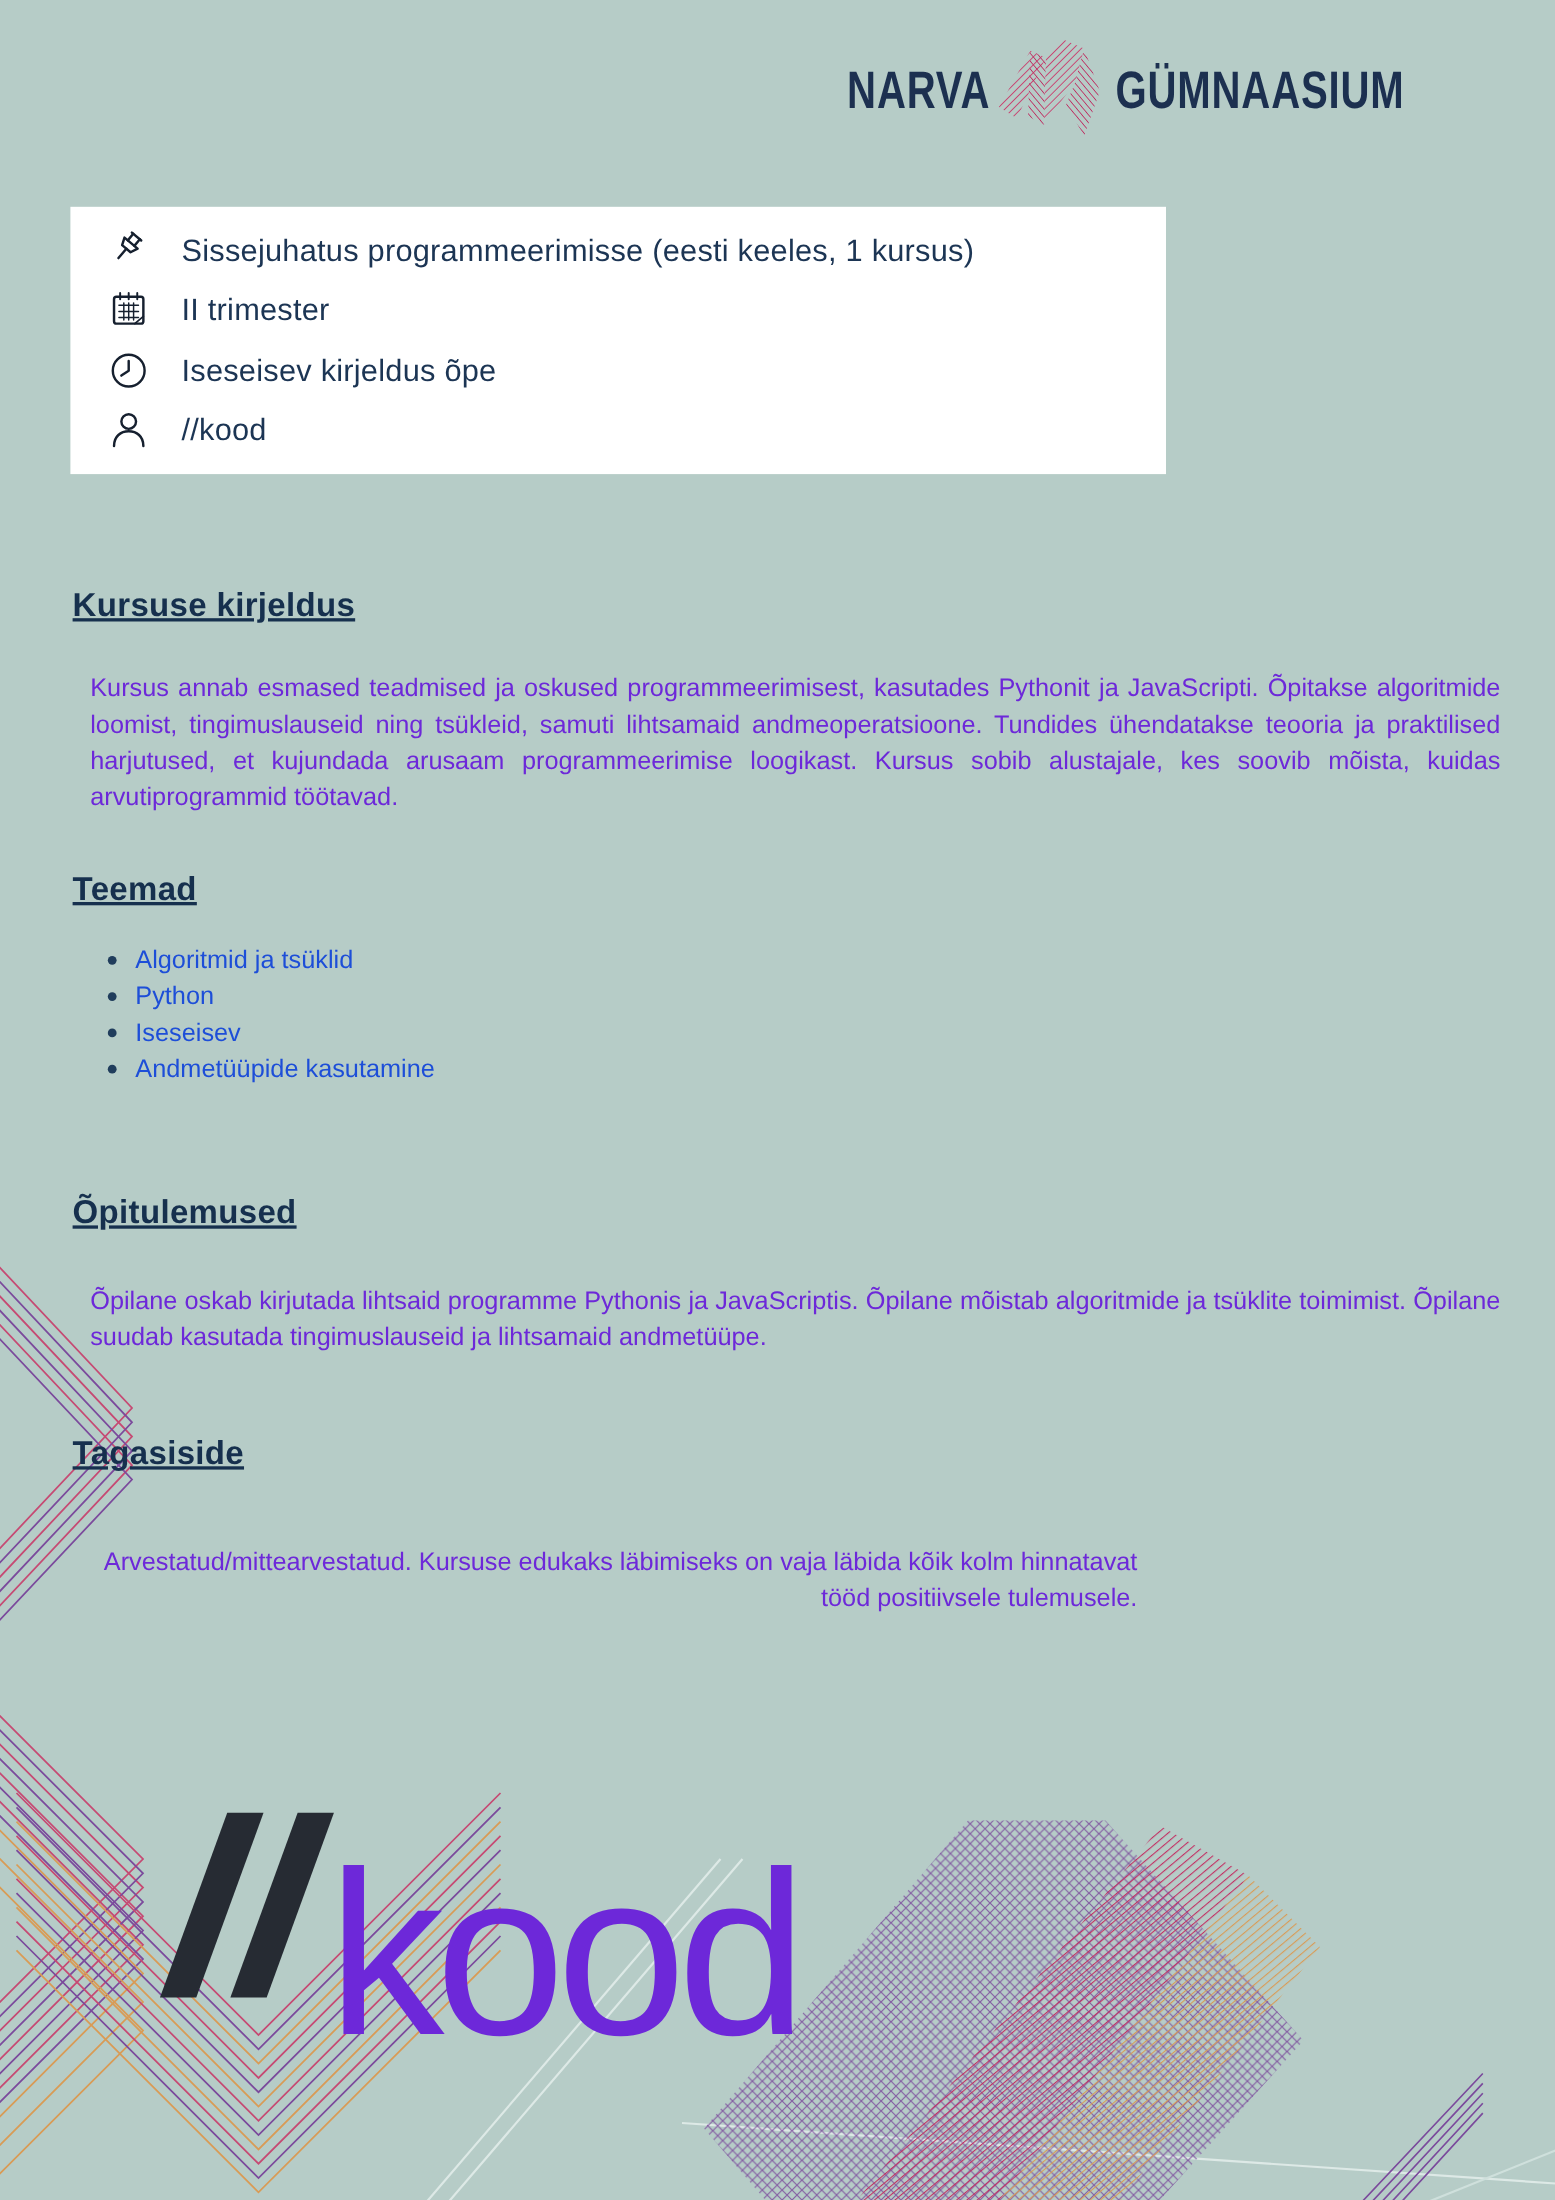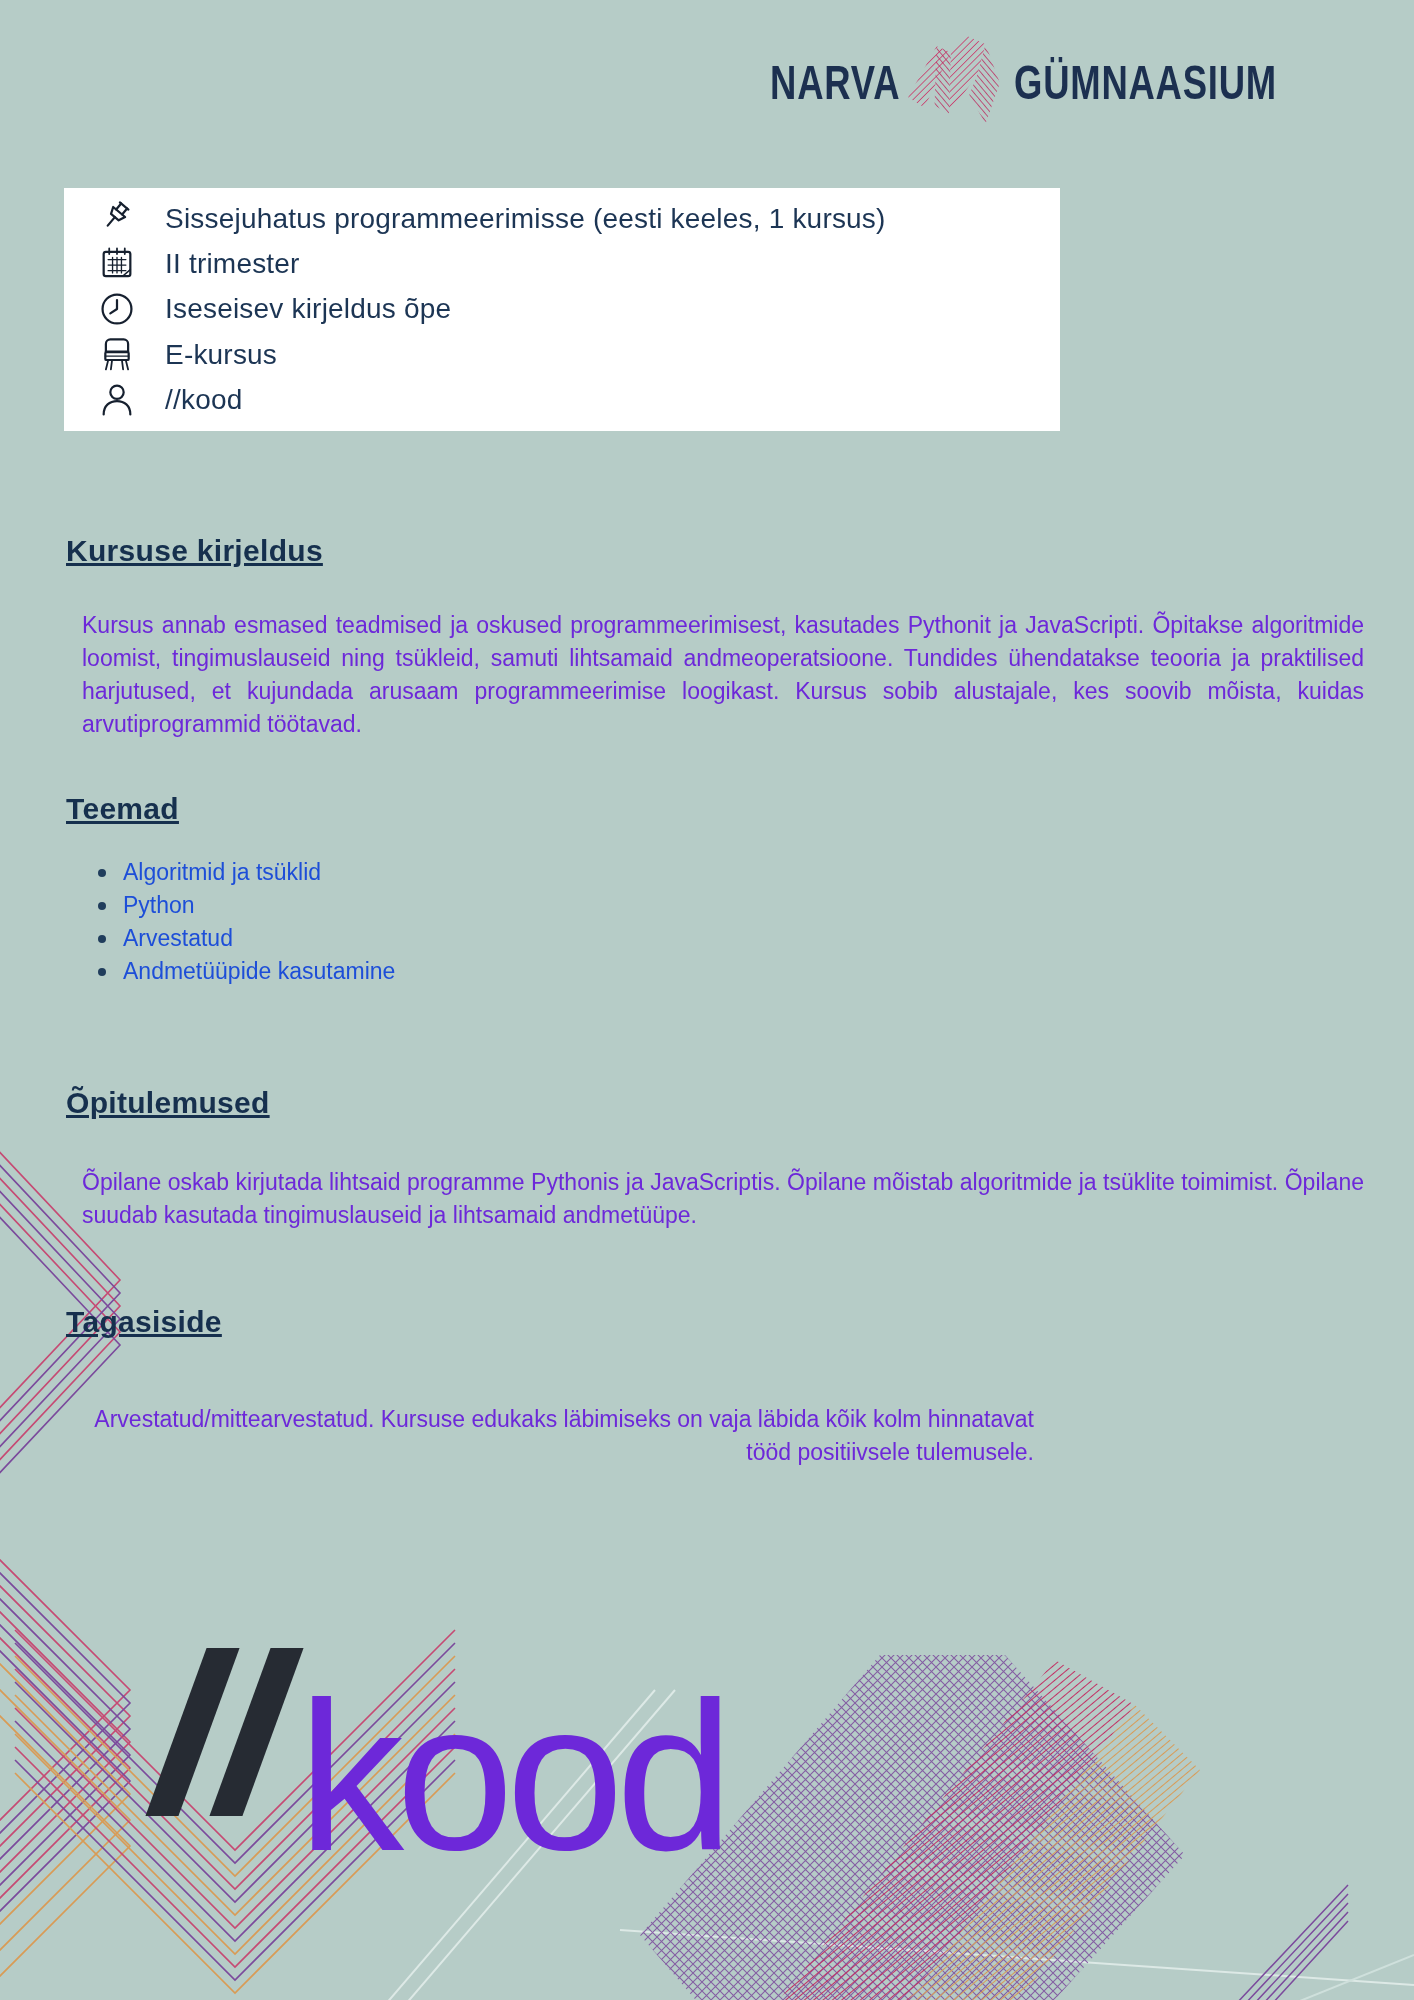--- a/index.html
+++ b/index.html
@@ -139,52 +139,41 @@
     <div class="card-row">
       <span class="card-icon">
         <svg viewBox="0 0 36 36" fill="none" stroke="#16202f" stroke-width="2" stroke-linecap="round" stroke-linejoin="round">
           <circle cx="18" cy="18" r="13"></circle>
           <path d="M18 10 v8 l-6 4"></path>
         </svg>
       </span>
       <span class="card-text">Iseseisev kirjeldus õpe</span>
     </div>
 
-    <div class="card-row">
-      <span class="card-icon">
-        <svg viewBox="0 0 36 36" fill="none" stroke="#16202f" stroke-width="2" stroke-linecap="round" stroke-linejoin="round">
-          <path d="M12 4 h12 a4 4 0 0 1 4 4 v7 h-20 v-7 a4 4 0 0 1 4 -4 z"></path>
-          <rect x="7.5" y="15.5" width="21" height="7" rx="1"></rect>
-          <path d="M7.5 19 h21" stroke-width="1.3"></path>
-          <path d="M10 23 l-2 8 M13.5 23 l-1 8 M26 23 l2 8 M22.5 23 l1 8" stroke-width="1.6"></path>
-        </svg>
-      </span>
-      <span class="card-text">E-kursus</span>
-    </div>
 
     <div class="card-row">
       <span class="card-icon">
         <svg viewBox="0 0 36 36" fill="none" stroke="#16202f" stroke-width="2" stroke-linecap="round" stroke-linejoin="round">
           <circle cx="18" cy="11" r="6"></circle>
           <path d="M6 31 c0 -8 5.5 -12 12 -12 s12 4 12 12"></path>
         </svg>
       </span>
       <span class="card-text">//kood</span>
     </div>
 
   </div>
 
   <h2 class="sec-title t-desc">Kursuse kirjeldus</h2>
   <p class="sec-body b-desc">Kursus annab esmased teadmised ja oskused programmeerimisest, kasutades Pythonit ja JavaScripti. Õpitakse algoritmide loomist, tingimuslauseid ning tsükleid, samuti lihtsamaid andmeoperatsioone. Tundides ühendatakse teooria ja praktilised harjutused, et kujundada arusaam programmeerimise loogikast. Kursus sobib alustajale, kes soovib mõista, kuidas arvutiprogrammid töötavad.</p>
 
   <h2 class="sec-title t-topics">Teemad</h2>
   <ul class="topics-list">
     <li>Algoritmid ja tsüklid</li>
     <li>Python</li>
-    <li>Arvestatud</li>
+    <li>Iseseisev</li>
     <li>Andmetüüpide kasutamine</li>
   </ul>
 
   <h2 class="sec-title t-outcomes">Õpitulemused</h2>
   <p class="sec-body b-outcomes">Õpilane oskab kirjutada lihtsaid programme Pythonis ja JavaScriptis. Õpilane mõistab algoritmide ja tsüklite toimimist. Õpilane suudab kasutada tingimuslauseid ja lihtsamaid andmetüüpe.</p>
 
   <h2 class="sec-title t-feedback">Tagasiside</h2>
   <p class="sec-body b-feedback">Arvestatud/mittearvestatud. Kursuse edukaks läbimiseks on vaja läbida kõik kolm hinnatavat tööd positiivsele tulemusele.</p>
 
   <div class="decor-bottom">

